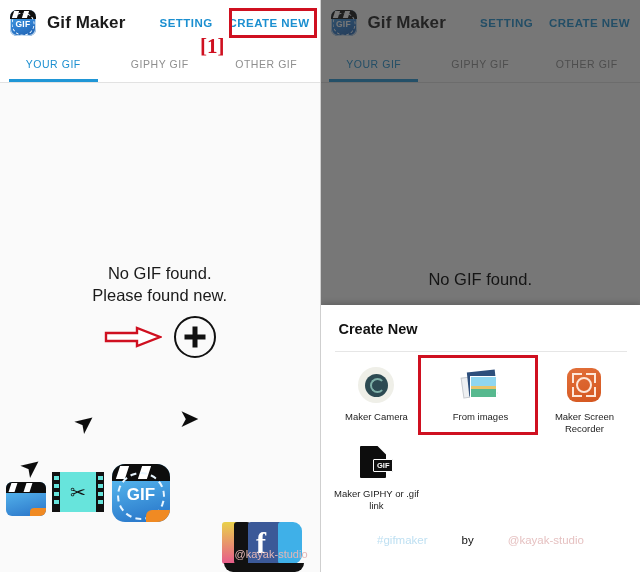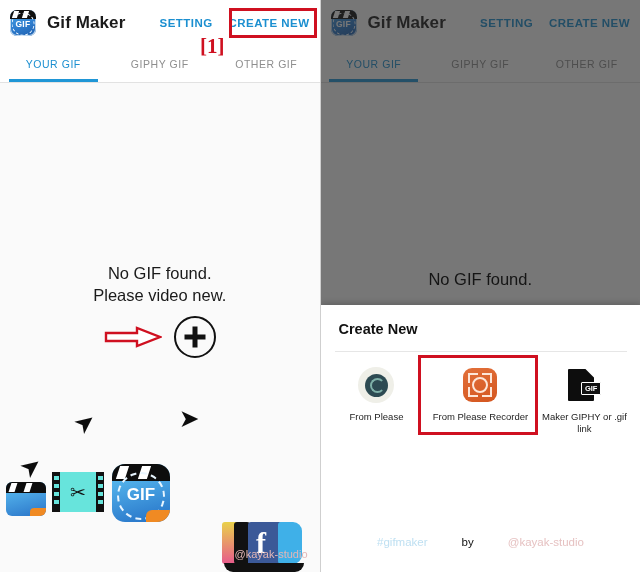--- a/index.html
+++ b/index.html
@@ -121,23 +121,23 @@
   .gifdoc .tag{position:absolute;right:0;bottom:6px;background:#111;border:1.5px solid #fff;color:#fff;font-size:7.5px;font-weight:bold;padding:1px 3px;border-radius:1px;}
 
   .globe{width:32px;height:32px;border-radius:50%;border:2px solid #111;position:relative;overflow:hidden;}
   .globe:before{content:"";position:absolute;left:50%;top:-1px;bottom:-1px;width:0;border-left:2px solid #111;transform:translateX(-1px);}
   .globe .e1,.globe .e2,.globe .e3{position:absolute;left:50%;top:50%;transform:translate(-50%,-50%);border:1.6px solid #111;border-radius:50%;}
   .globe .e1{width:16px;height:30px;} .globe .e2{width:30px;height:13px;} .globe .e3{width:30px;height:26px;}
   .globe .bird{position:absolute;left:6px;top:15px;width:18px;height:8px;background:#111;clip-path:polygon(0 55%,60% 0,100% 45%,55% 100%);}
 
   .hl-video{position:absolute;left:97px;top:50px;width:120px;height:80px;border:3px solid #cf1020;box-sizing:border-box;}
 
-  .sheet-footer{position:absolute;left:0;right:0;bottom:24px;display:flex;align-items:center;justify-content:center;}
+  .sheet-footer{position:absolute;left:0;right:0;bottom:14px;display:flex;align-items:center;justify-content:center;}
   .sheet-footer span{font-size:11.5px;}
-  .f-tag{color:#bfe0f2;} .f-by{color:#111;margin:0 34px;} .f-studio{color:#e6c2c2;}
+  .f-tag{color:#bfe0f2;} .f-by{color:#111;margin:12px 34px;} .f-studio{color:#e6c2c2;}
 </style>
 </head>
 <body>
 
 <div class="screen">
 
   <div class="panel left">
 
     <div class="appbar">
       <div class="logo">
@@ -157,21 +157,21 @@
       <div class="tab active">YOUR GIF</div>
       <div class="tab">GIPHY GIF</div>
       <div class="tab">OTHER GIF</div>
     </div>
     <div class="divider-line"></div>
 
     <div class="marker m1">[1]</div>
 
     <div class="empty">
       <div class="l1">No GIF found.</div>
-      <div class="l2">Please video new.</div>
+      <div class="l2">Please found new.</div>
     </div>
 
     <div class="plus-row">
       <svg class="red-arrow" viewBox="0 0 58 22">
         <polygon points="2,7 33,7 33,2 56,11 33,20 33,15 2,15" fill="#fff" stroke="#cf1020" stroke-width="2.4"></polygon>
       </svg>
       <div class="fab"></div>
     </div>
 
     <div class="illus">
@@ -247,36 +247,46 @@
       <div class="sheet-rule"></div>
 
       <div class="grid">
 
         <div class="cell">
           <div class="iconbox">
             <div class="cam-out">
                 <div class="cam-in"></div>
               </div>
           </div>
-          <div class="lab">From Please</div>
+          <div class="lab">Maker Camera</div>
         </div>
 
 
+        <div class="cell">
+          <div class="iconbox">
+            <div class="photos">
+                <div class="p1"></div>
+                <div class="p2"></div>
+                <div class="p3"></div>
+              </div>
+          </div>
+          <div class="lab">From images</div>
+        </div>
 
         <div class="cell">
           <div class="iconbox">
             <div class="recorder">
                 <div class="br tl"></div>
                 <div class="br tr"></div>
                 <div class="br bl"></div>
                 <div class="br brr"></div>
                 <div class="dot"></div>
               </div>
           </div>
-          <div class="lab">From Please Recorder</div>
+          <div class="lab">Maker Screen Recorder</div>
         </div>
 
         <div class="cell">
           <div class="iconbox">
             <div class="gifdoc">
                 <div class="pg"></div>
                 <div class="fold"></div>
               <div class="tag">GIF</div>
             </div>
           </div>

